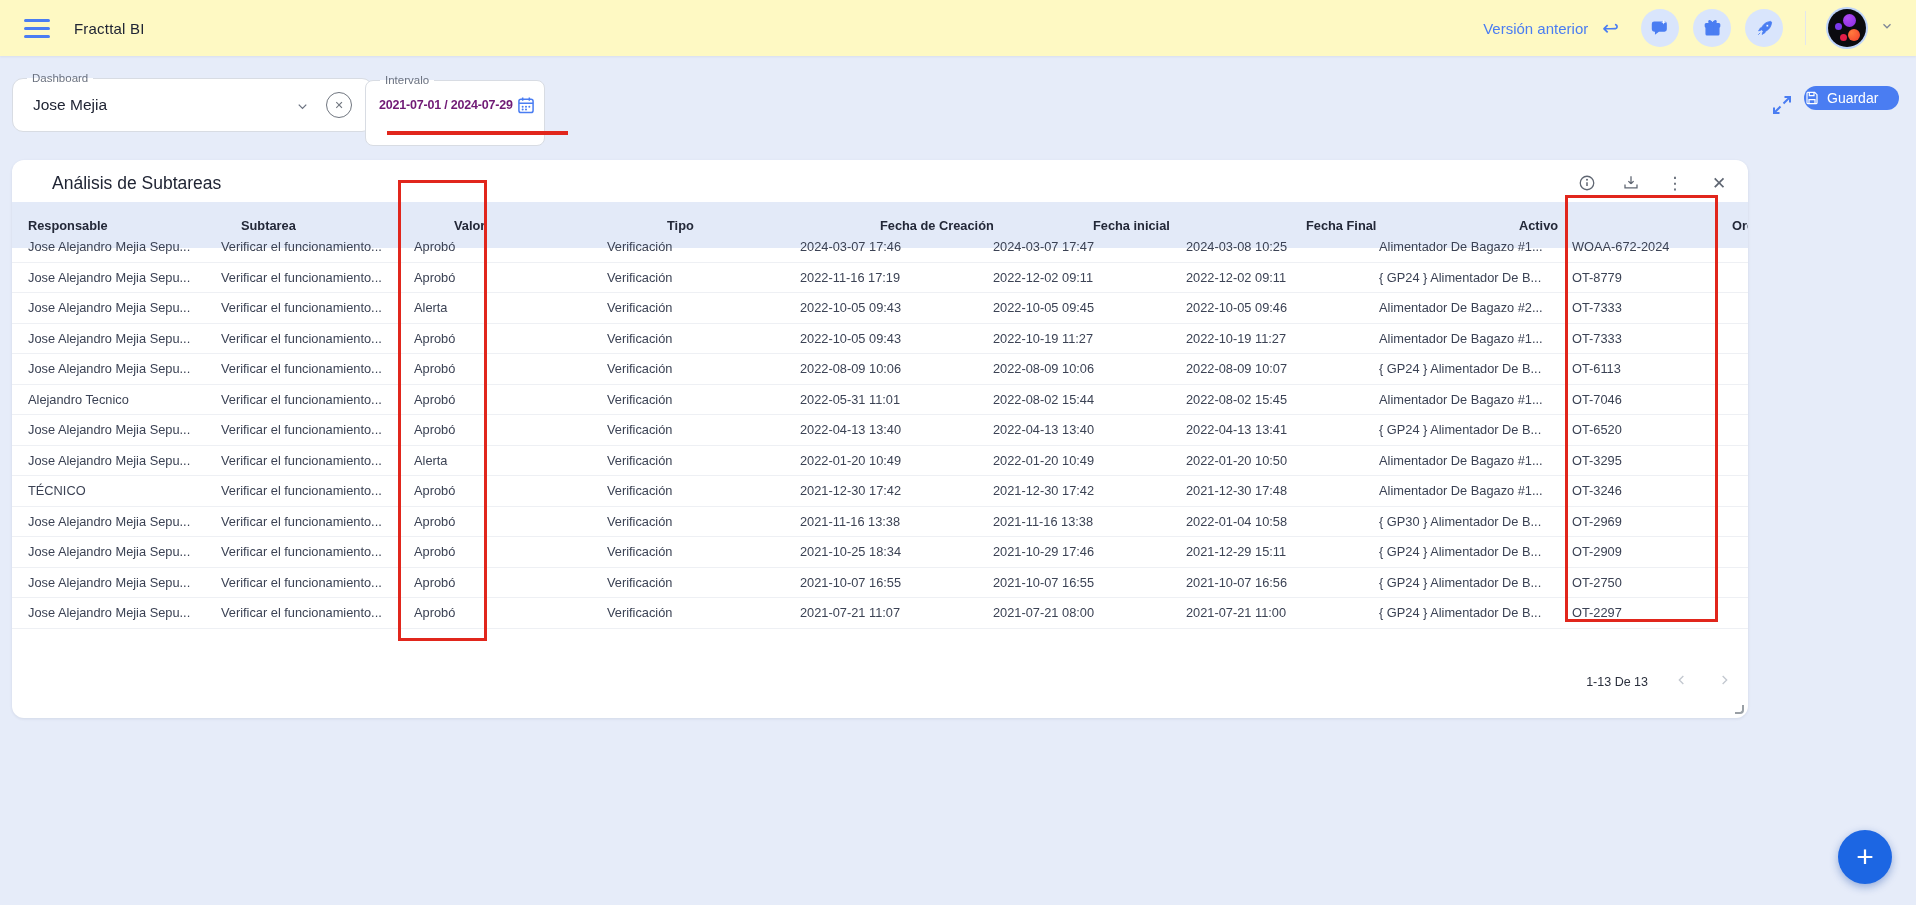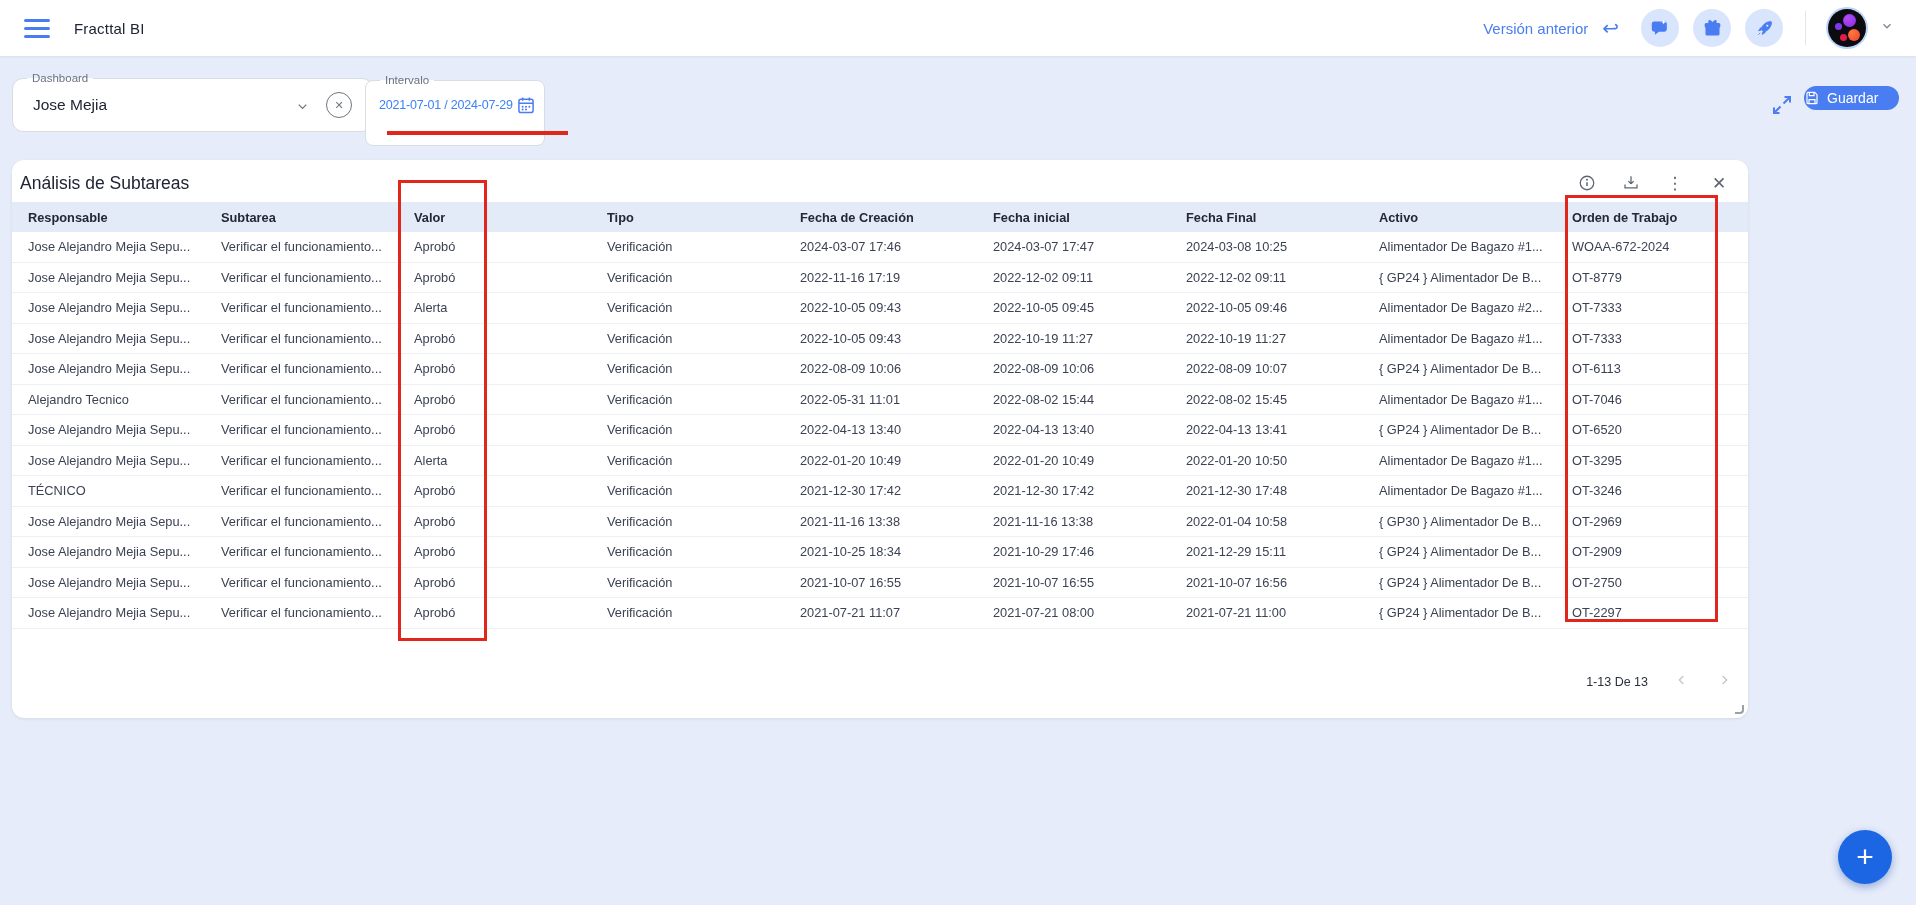--- a/index.html
+++ b/index.html
@@ -6,21 +6,21 @@
     --accent:#4a7df2; --accent-deep:#1c66e3; --red:#e1261c;
     --bg:#e6ecf9; --band:#e3eaf8; --text:#202534; --body:#3b4254;
     --muted:#5f6672; --line:#eef0f4; --border:#d8dce3; --chip:#d9e5fc;
   }
   *{box-sizing:border-box;margin:0;padding:0;font-family:"Liberation Sans",sans-serif;}
   html,body{width:1916px;height:905px;}
   body{position:relative;background:var(--bg);overflow:hidden;}
   button{background:none;border:none;cursor:pointer;font-family:"Liberation Sans",sans-serif;}
 
   
-  .topbar{position:absolute;left:0;top:0;width:1916px;height:56px;background:#ffffff;
+  .topbar{position:absolute;left:0;top:0;width:1916px;height:56px;background:#fef9c3;
     display:flex;align-items:center;justify-content:space-between;padding:0 22px 0 20px;
     box-shadow:0 1px 2px rgba(60,64,90,.08);z-index:5;}
   .topbar-left{display:flex;align-items:center;gap:20px;}
   .hamburger{display:flex;flex-direction:column;gap:5px;padding:4px;}
   .hamburger span{display:block;width:26px;height:3px;border-radius:2px;background:var(--accent);}
   .app-title{font-size:15px;font-weight:500;color:var(--text);letter-spacing:.2px;}
   .topbar-right{display:flex;align-items:center;gap:14px;}
   .version-link{color:var(--accent);font-size:15px;text-decoration:none;}
   .undo-glyph{color:var(--accent);font-size:20px;line-height:1;margin-right:8px;}
   .circle-btn{width:38px;height:38px;border-radius:50%;background:var(--chip);
@@ -40,45 +40,45 @@
   .field{position:absolute;background:#fff;border:1px solid var(--border);border-radius:8px;}
   .field .flabel{position:absolute;top:-8px;left:14px;padding:0 5px;font-size:11.5px;color:#6b7280;
     background:linear-gradient(to bottom,var(--bg) 52%,#fff 52%);line-height:14px;}
   .dashboard-field{left:12px;top:78px;width:361px;height:54px;border-radius:11px;}
   .dashboard-field .fvalue{position:absolute;left:20px;top:17px;font-size:15.5px;color:var(--text);}
   .dashboard-field .sel-chev{position:absolute;right:62px;top:20px;}
   .sel-chev svg{width:15px;height:15px;stroke:#6b7280;fill:none;stroke-width:2;}
   .clear-btn{position:absolute;right:20px;top:13px;width:26px;height:26px;border:1.6px solid #70767f;
     border-radius:50%;color:#70767f;font-size:11px;line-height:22px;text-align:center;}
   .interval-field{left:365px;top:80px;width:180px;height:66px;}
-  .interval-field .fvalue{position:absolute;left:13px;top:17px;font-size:12.5px;color:#3b82f6;letter-spacing:-.2px;}
+  .interval-field .fvalue{position:absolute;left:13px;top:17px;font-size:12.5px;color:#701a75;letter-spacing:-.2px;font-weight:bold;}
   .cal-btn{position:absolute;right:8px;top:14px;}
   .cal-btn svg{width:20px;height:20px;stroke:var(--accent);fill:none;stroke-width:1.8;}
   .red-underline{position:absolute;left:387px;top:131px;width:181px;height:4px;background:var(--red);z-index:6;}
   .expand-btn{position:absolute;left:1770px;top:93px;}
   .expand-btn svg{width:24px;height:24px;stroke:var(--accent);fill:none;stroke-width:2;}
   .save-btn{position:absolute;left:1804px;top:86px;width:95px;height:24px;border-radius:18px;
     background:var(--accent);color:#fff;display:flex;align-items:center;gap:7px;
     font-size:14px;}
   .save-btn svg{width:16px;height:16px;stroke:#fff;fill:none;stroke-width:1.8;}
 
   
   .card{position:absolute;left:12px;top:160px;width:1736px;height:558px;background:#fff;
     border-radius:12px;box-shadow:0 1px 3px rgba(40,50,80,.10);}
   .card-head{position:absolute;left:0;top:0;width:100%;height:42px;display:flex;align-items:center;
-    justify-content:space-between;padding:4px 18px 0 8px;}
+    justify-content:space-between;padding:4px 18px 0 40px;}
   .widget-title{font-size:17.5px;font-weight:500;color:var(--text);}
   .card-actions{display:flex;align-items:center;gap:22px;}
   .card-actions button{width:22px;height:22px;display:flex;align-items:center;justify-content:center;color:var(--muted);}
   .card-actions svg{width:18px;height:18px;stroke:var(--muted);fill:none;stroke-width:1.7;}
   .glyph-btn{font-size:17px;line-height:1;color:var(--muted);}
 
   .thead,.trow{display:grid;grid-template-columns:193px 193px 193px 193px 193px 193px 193px 193px 1fr;
     padding-left:16px;align-items:center;}
-  .thead{position:absolute;left:0;top:42px;width:100%;height:30px;background:var(--band);}
+  .thead{position:absolute;left:0;top:42px;width:100%;height:46px;background:var(--band);gap:20px;}
   .thead .th{font-size:12.8px;font-weight:700;color:#232838;white-space:nowrap;overflow:hidden;cursor:pointer;}
   .tbody{position:absolute;left:0;top:72px;width:100%;}
   .trow{height:30.5px;border-bottom:1px solid var(--line);}
   .trow .td{font-size:12.8px;color:var(--body);white-space:nowrap;overflow:hidden;padding-right:10px;}
 
   .card-foot{position:absolute;right:16px;top:512px;display:flex;align-items:center;gap:26px;}
   .pag-label{font-size:12.5px;color:#2a2f3c;}
   .pag-btn svg{width:16px;height:16px;stroke:#c2c7cf;fill:none;stroke-width:2;}
   .resize-handle{position:absolute;right:4px;bottom:4px;width:9px;height:9px;
     border-right:2px solid #9aa0a6;border-bottom:2px solid #9aa0a6;border-bottom-right-radius:4px;cursor:nwse-resize;}

